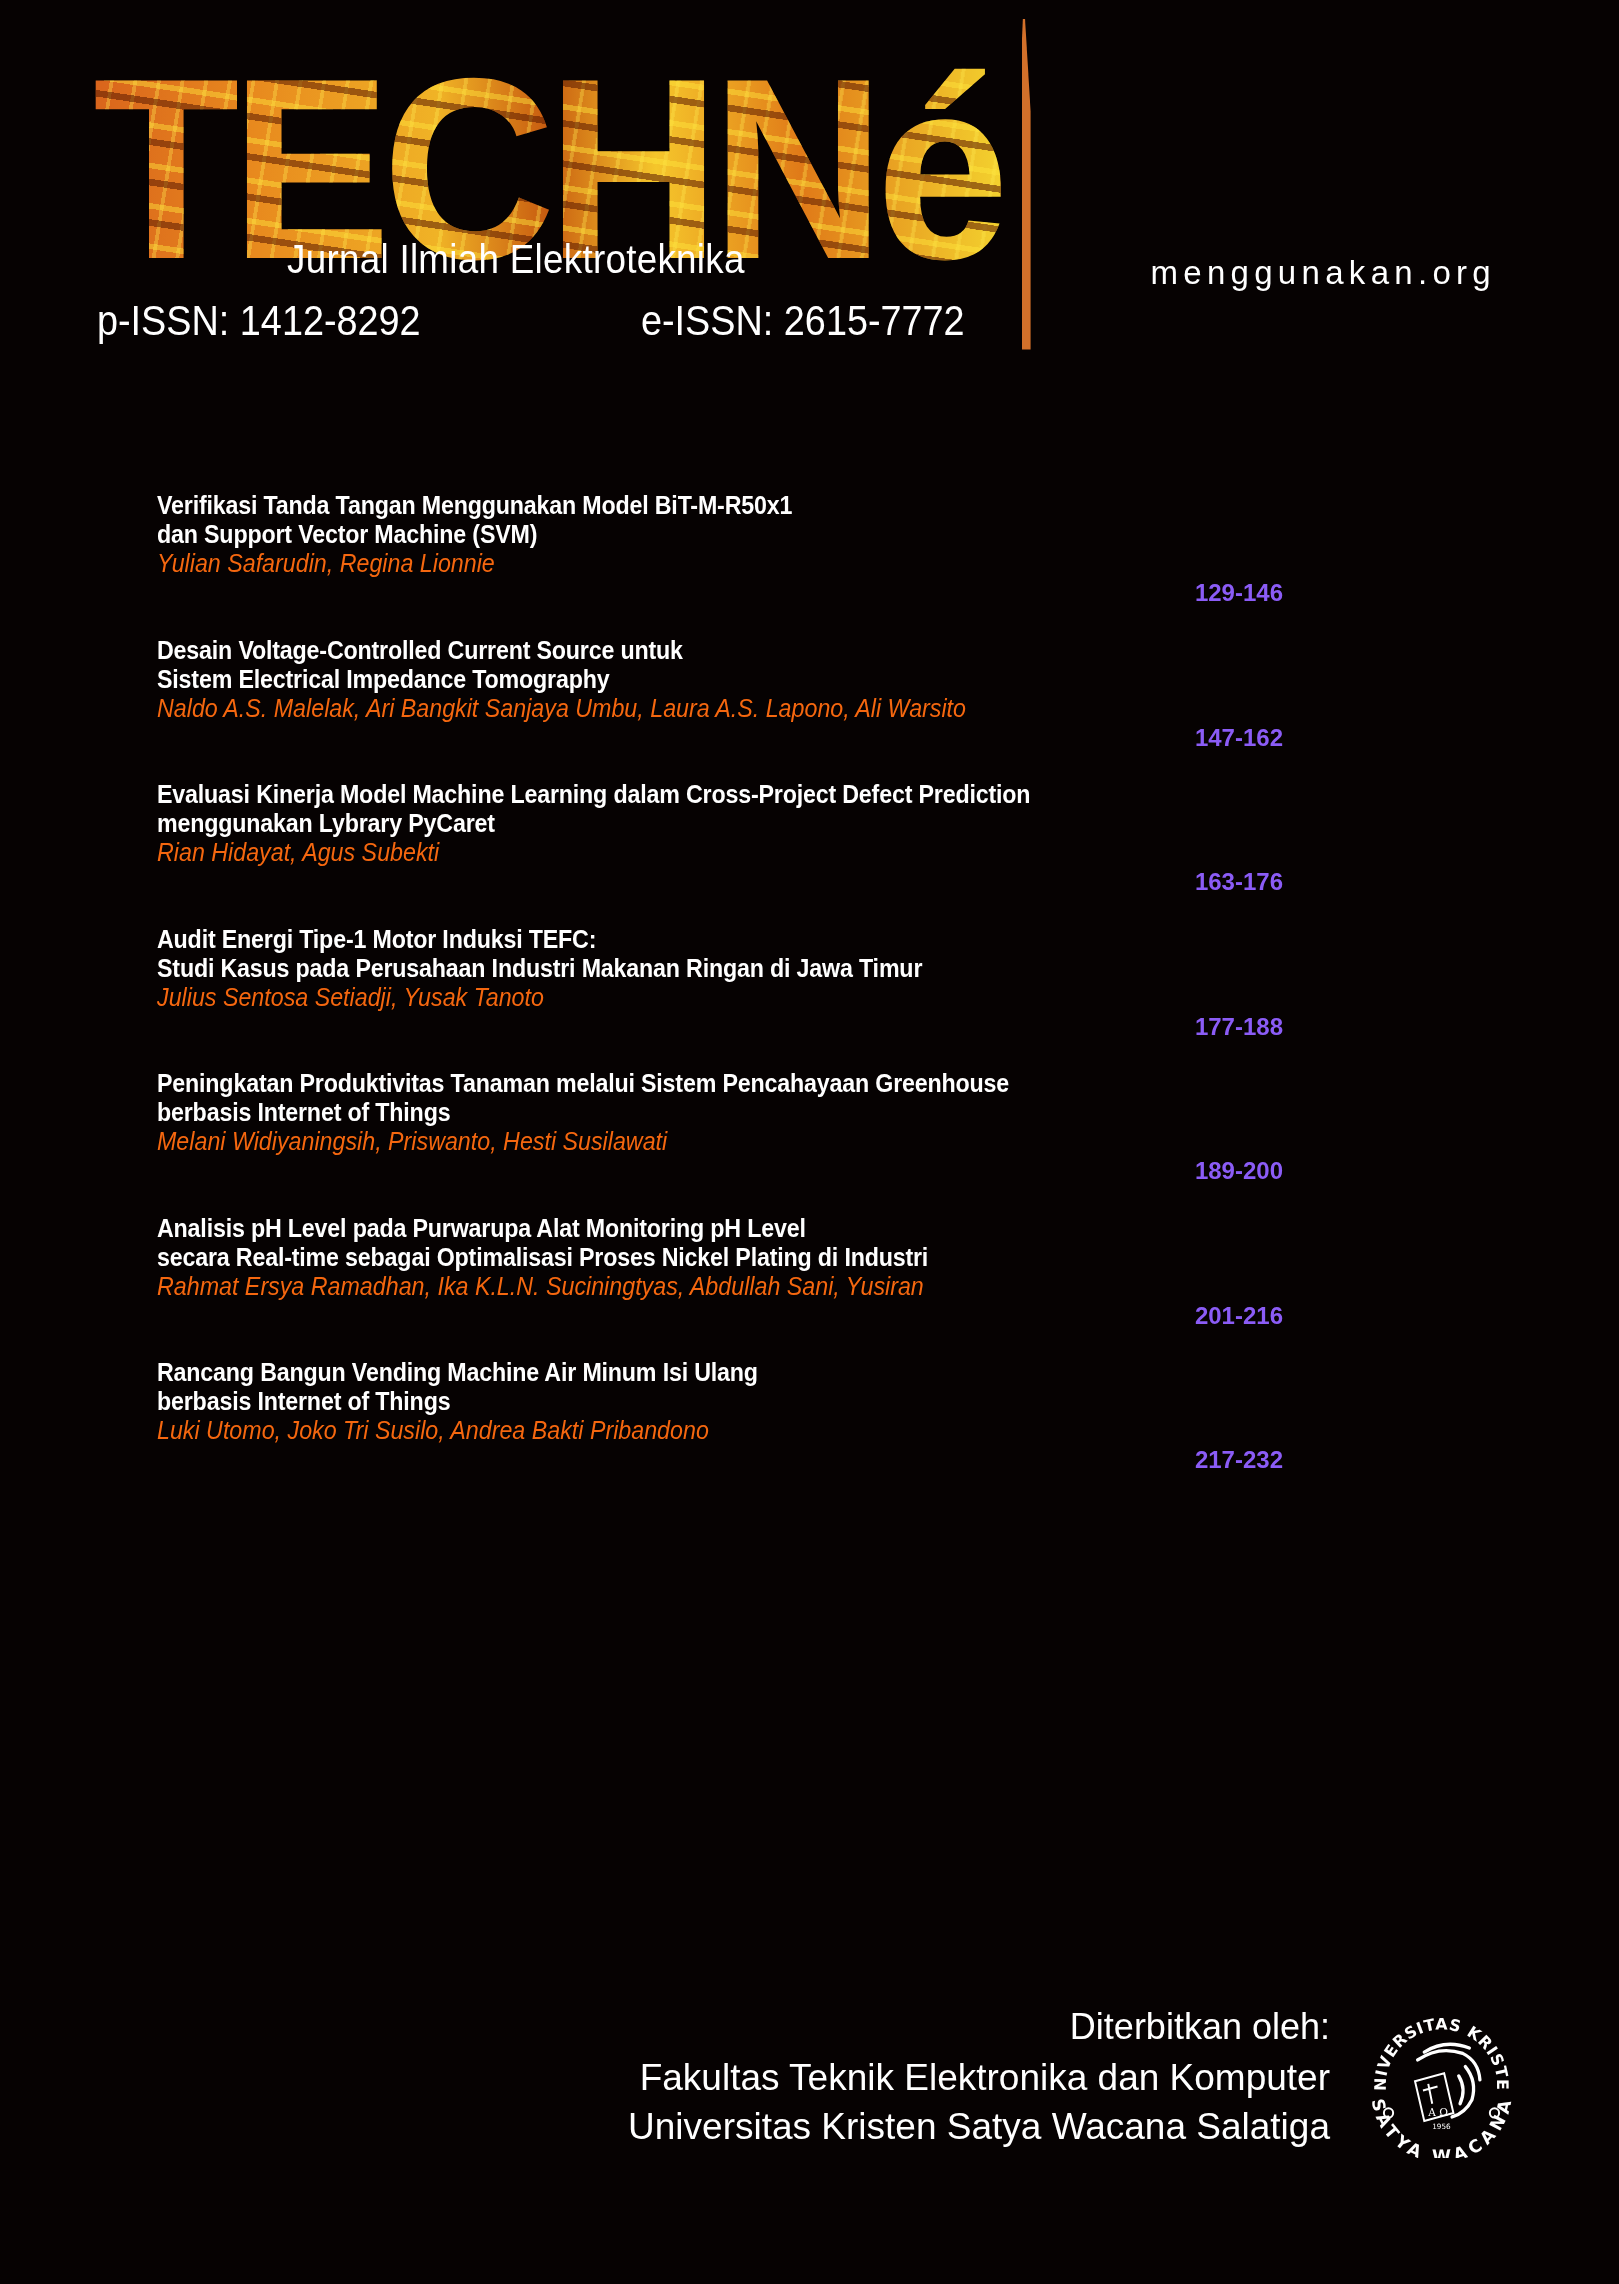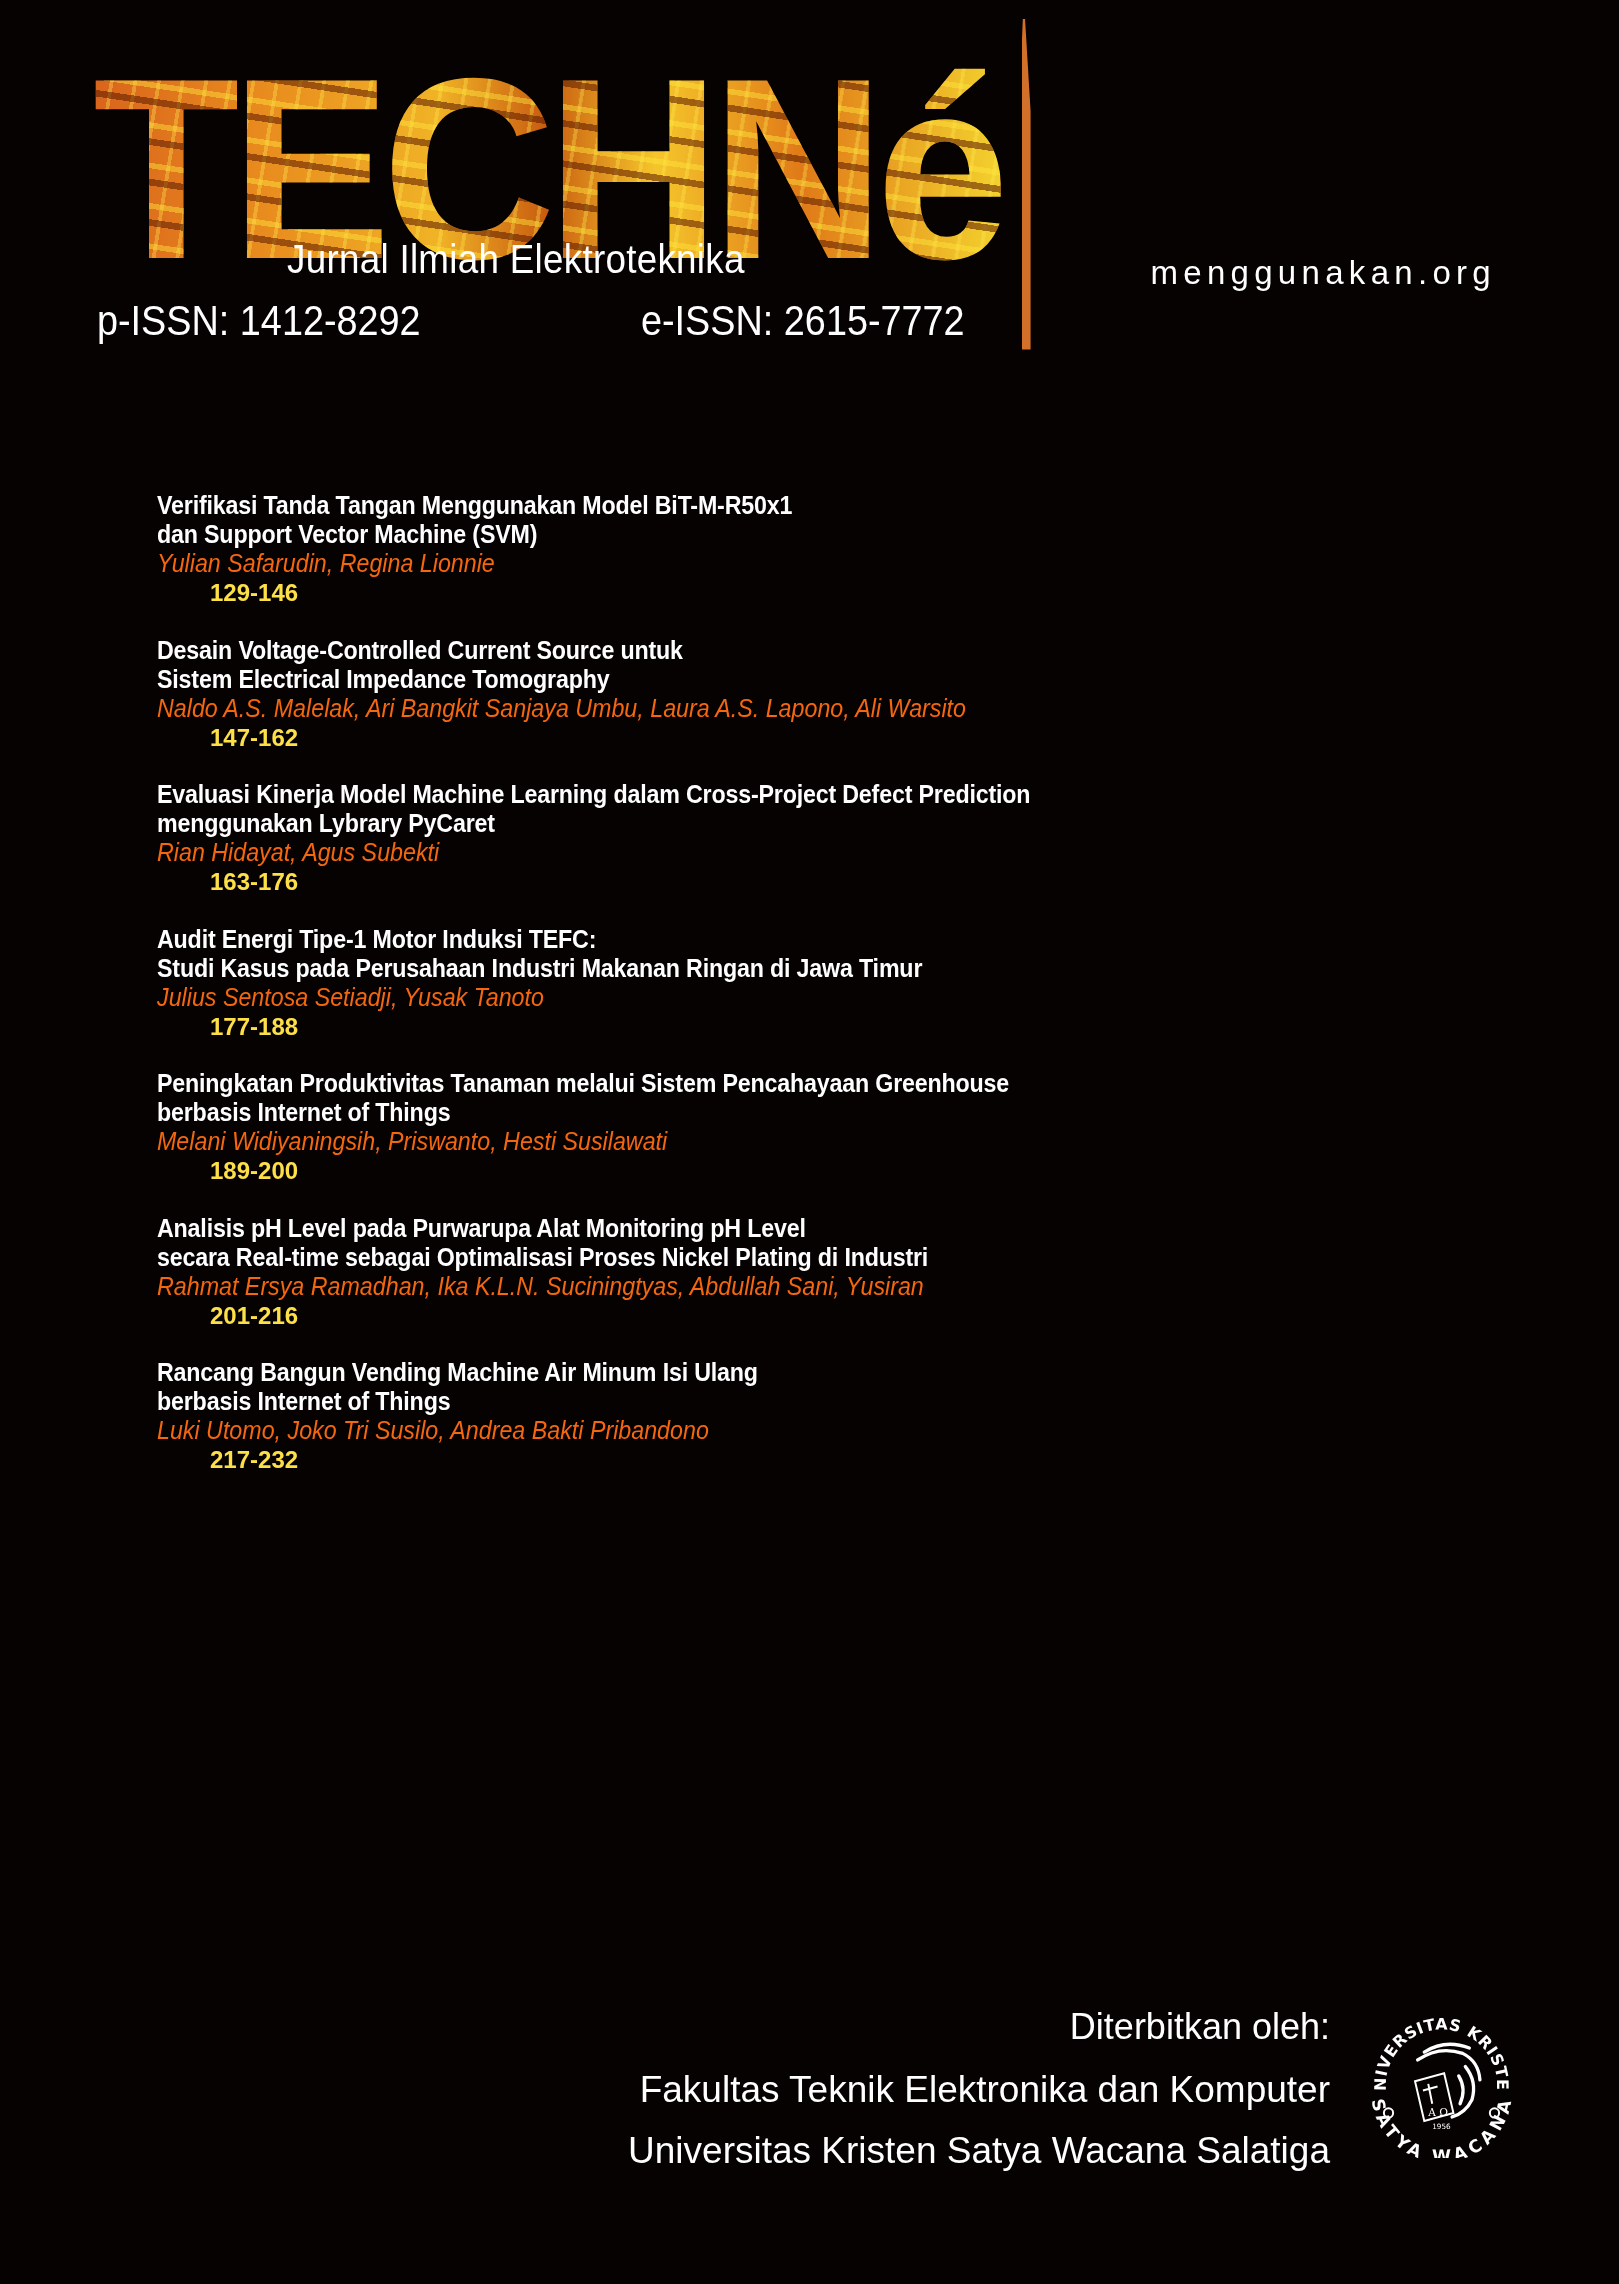--- a/index.html
+++ b/index.html
@@ -124,42 +124,42 @@
       line-height: 29px;
       font-style: italic;
       color: #f5670f;
       transform: scaleX(0.93);
       transform-origin: left top;
       white-space: nowrap;
     }
     .article-pages {
       font-size: 24px;
       line-height: 29px;
-      color: #fde047;
+      color: #8b5cf6;
       font-weight: bold;
       padding-left: 53px;
+      text-align: right;
     }
 
     
     .publisher {
       position: absolute;
       right: 289px;
       top: 2001px;
       text-align: right;
       color: #ffffff;
     }
     .publisher .label {
       font-size: 36px;
       line-height: 52px;
     }
     .publisher .line {
       font-size: 37px;
       line-height: 49px;
       white-space: nowrap;
-      margin-top: 12px;
     }
     .seal {
       position: absolute;
       left: 1366px;
       top: 2007px;
       width: 151px;
       height: 151px;
     }
   </style>
 </head>

